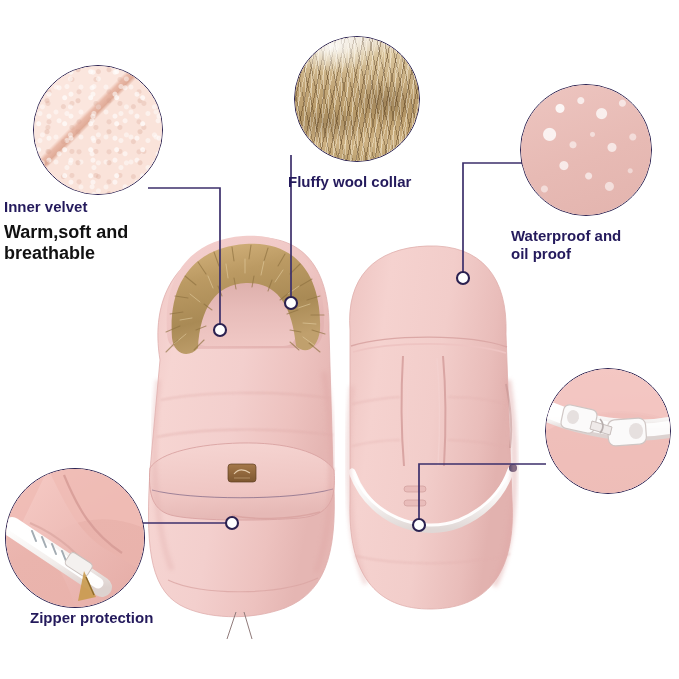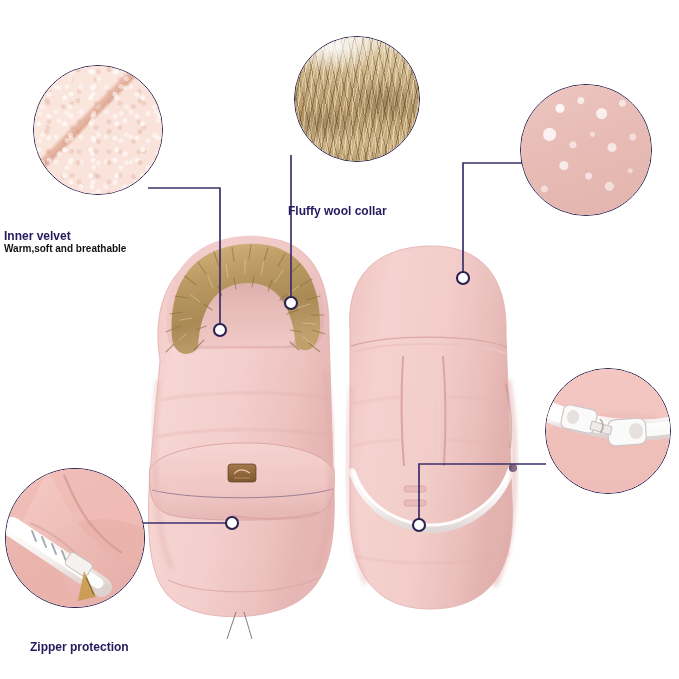--- a/index.html
+++ b/index.html
@@ -120,31 +120,30 @@
   .zipper-bg { background: linear-gradient(150deg, #f0bfba 0%, #eab4ad 45%, #e9b2ab 100%); }
 
   
   .buckle-bg { background: linear-gradient(175deg, #f3c9c6 0%, #f0c0bc 50%, #eebdb8 100%); }
 
   
   .label-block { position: absolute; }
   .label-title {
     color: #241a5c;
     font-weight: bold;
-    font-size: 12px;
+    font-size: 15px;
     line-height: 1.18;
     white-space: pre-line;
-    margin-top: 31px;
   }
   .label-sub {
     color: #111111;
     font-weight: bold;
-    font-size: 10px;
+    font-size: 18px;
     line-height: 1.2;
-    margin-top: 0;
+    margin-top: 6px;
     white-space: pre-line;
   }
   .ta-c { text-align: left; }
   .ta-l { text-align: left; }
 
   
   #connectors {
     position: absolute;
     left: 0; top: 0;
     width: 679px; height: 679px;
@@ -439,19 +438,23 @@
 
   <div class="label-block ta-c" style="left:4px; top:198px; width:192px;">
     <div class="label-title">Inner velvet</div>
     <div class="label-sub">Warm,soft and breathable</div>
   </div>
 
   <div class="label-block ta-l" style="left:288px; top:173px; width:190px;">
     <div class="label-title">Fluffy wool collar</div>
   </div>
 
+  <div class="label-block ta-c" style="left:511px; top:227px; width:162px;">
+    <div class="label-title">Waterproof and
+oil proof</div>
+  </div>
 
   <div class="label-block ta-l" style="left:30px; top:609px; width:220px;">
     <div class="label-title">Zipper protection</div>
   </div>
 
 
 </div>
 
 </body></html>

